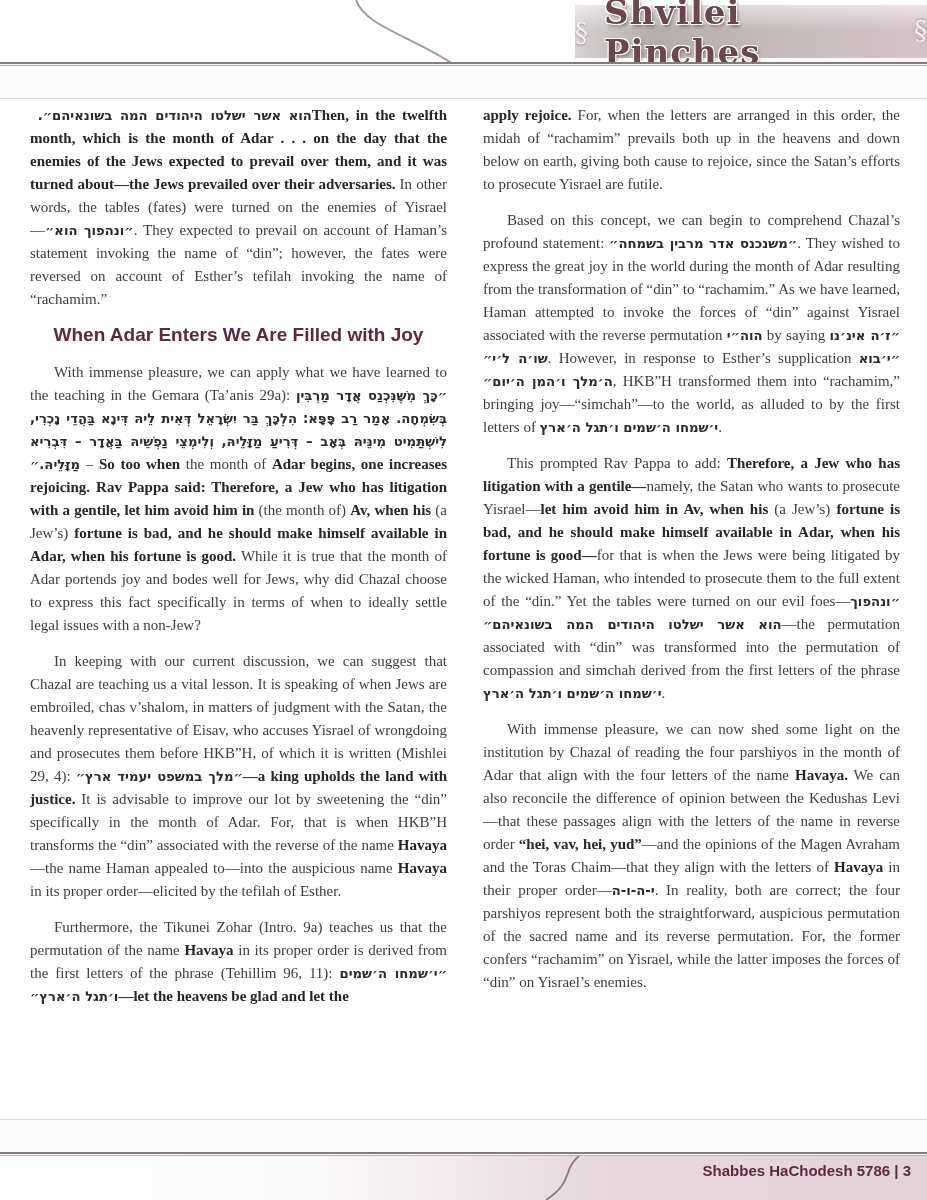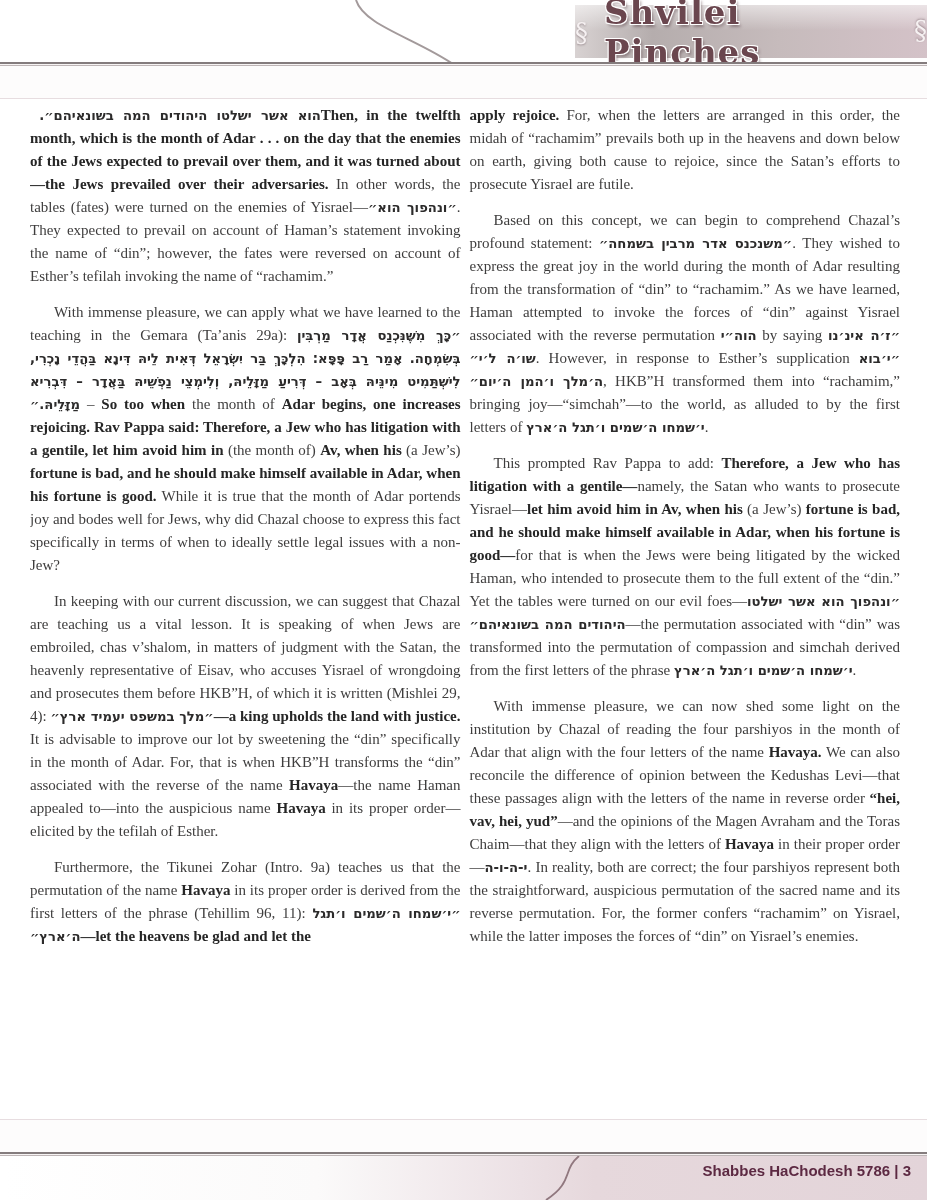--- a/index.html
+++ b/index.html
@@ -69,21 +69,21 @@
   .footer-label{
     position:absolute;top:6px;right:16px;
     font-family:"Liberation Sans", sans-serif;
     font-weight:bold;font-size:15px;color:#5c2942;
   }
   .curve-bottom{position:absolute;top:0;left:0;pointer-events:none;}
 
   
   .content{
     position:absolute;top:104px;left:30px;right:27px;bottom:80px;
-    display:flex;gap:9px;overflow:hidden;
+    display:flex;gap:36px;overflow:hidden;
   }
   .col{flex:1 1 0;min-width:0;}
   .para{
     margin:0 0 13px 0;
     font-size:15px;line-height:23px;
     color:#3e3d3d;
     text-align:justify;
     text-indent:24px;
   }
   .para.no-indent{text-indent:0;}
@@ -118,20 +118,21 @@
       <path d="M356,0 C364,26 416,38 456,66" fill="none" stroke="#a39a9b" stroke-width="2"></path>
     </svg>
   </header>
 
   <div class="rule rule-top"></div>
   <div class="lace lace-top"></div>
 
   <main class="content">
     <section class="col">
         <p class="para no-indent"><span class="run-hebrew heb" dir="rtl">הוא אשר ישלטו היהודים המה בשונאיהם״. </span><span class="run-bold">Then, in the twelfth month, which is the month of Adar . . . on the day that the enemies of the Jews expected to prevail over them, and it was turned about—the Jews prevailed over their adversaries.</span><span class="run-normal">  In other words, the tables (fates) were turned on the enemies of Yisrael—</span><span class="run-hebrew heb" dir="rtl">״ונהפוך הוא״</span><span class="run-normal">.  They expected to prevail on account of Haman’s statement invoking the name of “din”; however, the fates were reversed on account of Esther’s tefilah invoking the name of “rachamim.”</span></p>
+        <h2 class="section-heading">When Adar Enters We Are Filled with Joy</h2>
         <p class="para"><span class="run-normal">With immense pleasure, we can apply what we have learned to the teaching in the Gemara (Ta’anis 29a): </span><span class="run-hebrew heb" dir="rtl">״כָּךְ מִשֶּׁנִּכְנַס אֲדָר מַרְבִּין בְּשִׂמְחָה. אָמַר רַב פָּפָּא: הִלְכָּךְ בַּר יִשְׂרָאֵל דְּאִית לֵיהּ דִּינָא בַּהֲדֵי נָכְרִי, לִישְׁתַּמִיט מִינֵּיהּ בְּאָב – דְּרִיעַ מַזָּלֵיהּ, וְלִימְצֵי נַפְשֵׁיהּ בַּאֲדָר – דִּבְרִיא מַזָּלֵיהּ.״</span><span class="run-normal"> – </span><span class="run-bold">So too when</span><span class="run-normal"> the month of </span><span class="run-bold">Adar begins, one increases rejoicing. Rav Pappa said: Therefore, a Jew who has litigation with a gentile, let him avoid him in</span><span class="run-normal"> (the month of) </span><span class="run-bold">Av, when his</span><span class="run-normal"> (a Jew’s) </span><span class="run-bold">fortune is bad, and he should make himself available in Adar, when his fortune is good.</span><span class="run-normal">  While it is true that the month of Adar portends joy and bodes well for Jews, why did Chazal choose to express this fact specifically in terms of when to ideally settle legal issues with a non-Jew?</span></p>
         <p class="para"><span class="run-normal">In keeping with our current discussion, we can suggest that Chazal are teaching us a vital lesson.  It is speaking of when Jews are embroiled, chas v’shalom, in matters of judgment with the Satan, the heavenly representative of Eisav, who accuses Yisrael of wrongdoing and prosecutes them before HKB”H, of which it is written (Mishlei 29, 4): </span><span class="run-hebrew heb" dir="rtl">״מלך במשפט יעמיד ארץ״</span><span class="run-bold">—a king upholds the land with justice.</span><span class="run-normal">  It is advisable to improve our lot by sweetening the “din” specifically in the month of Adar.  For, that is when HKB”H transforms the “din” associated with the reverse of the name </span><span class="run-bold">Havaya</span><span class="run-normal">—the name Haman appealed to—into the auspicious name </span><span class="run-bold">Havaya</span><span class="run-normal"> in its proper order—elicited by the tefilah of Esther.</span></p>
         <p class="para"><span class="run-normal">Furthermore, the Tikunei Zohar (Intro. 9a) teaches us that the permutation of the name </span><span class="run-bold">Havaya</span><span class="run-normal"> in its proper order is derived from the first letters of the phrase (Tehillim 96, 11): </span><span class="run-hebrew heb" dir="rtl">״י׳שמחו ה׳שמים ו׳תגל ה׳ארץ״</span><span class="run-bold">—let the heavens be glad and let the</span></p>
       </section>
     <section class="col">
         <p class="para no-indent"><span class="run-bold">apply rejoice.</span><span class="run-normal">  For, when the letters are arranged in this order, the midah of “rachamim” prevails both up in the heavens and down below on earth, giving both cause to rejoice, since the Satan’s efforts to prosecute Yisrael are futile.</span></p>
         <p class="para"><span class="run-normal">Based on this concept, we can begin to comprehend Chazal’s profound statement: </span><span class="run-hebrew heb" dir="rtl">״משנכנס אדר מרבין בשמחה״</span><span class="run-normal">.  They wished to express the great joy in the world during the month of Adar resulting from the transformation of “din” to “rachamim.”  As we have learned, Haman attempted to invoke the forces of “din” against Yisrael associated with the reverse permutation </span><span class="run-hebrew heb" dir="rtl">הוה״י</span><span class="run-normal"> by saying </span><span class="run-hebrew heb" dir="rtl">״ז׳ה אינ׳נו שו׳ה ל׳י״</span><span class="run-normal">.  However, in response to Esther’s supplication </span><span class="run-hebrew heb" dir="rtl">״י׳בוא ה׳מלך ו׳המן ה׳יום״</span><span class="run-normal">, HKB”H transformed them into “rachamim,” bringing joy—“simchah”—to the world, as alluded to by the first letters of </span><span class="run-hebrew heb" dir="rtl">י׳שמחו ה׳שמים ו׳תגל ה׳ארץ</span><span class="run-normal">.</span></p>
         <p class="para"><span class="run-normal">This prompted Rav Pappa to add: </span><span class="run-bold">Therefore, a Jew who has litigation with a gentile—</span><span class="run-normal">namely, the Satan who wants to prosecute Yisrael—</span><span class="run-bold">let him avoid him in Av, when his</span><span class="run-normal"> (a Jew’s) </span><span class="run-bold">fortune is bad, and he should make himself available in Adar, when his fortune is good—</span><span class="run-normal">for that is when the Jews were being litigated by the wicked Haman, who intended to prosecute them to the full extent of the “din.” Yet the tables were turned on our evil foes—</span><span class="run-hebrew heb" dir="rtl">״ונהפוך הוא אשר ישלטו היהודים המה בשונאיהם״</span><span class="run-normal">—the permutation associated with “din” was transformed into the permutation of compassion and simchah derived from the first letters of the phrase </span><span class="run-hebrew heb" dir="rtl">י׳שמחו ה׳שמים ו׳תגל ה׳ארץ</span><span class="run-normal">.</span></p>
         <p class="para"><span class="run-normal">With immense pleasure, we can now shed some light on the institution by Chazal of reading the four parshiyos in the month of Adar that align with the four letters of the name </span><span class="run-bold">Havaya.</span><span class="run-normal">  We can also reconcile the difference of opinion between the Kedushas Levi—that these passages align with the letters of the name in reverse order </span><span class="run-bold">“hei, vav, hei, yud”</span><span class="run-normal">—and the opinions of the Magen Avraham and the Toras Chaim—that they align with the letters of </span><span class="run-bold">Havaya</span><span class="run-normal"> in their proper order—</span><span class="run-hebrew heb" dir="rtl">י-ה-ו-ה</span><span class="run-normal">.  In reality, both are correct; the four parshiyos represent both the straightforward, auspicious permutation of the sacred name and its reverse permutation. For, the former confers “rachamim” on  Yisrael, while the latter imposes the forces of “din” on Yisrael’s enemies.</span></p>
       </section>

